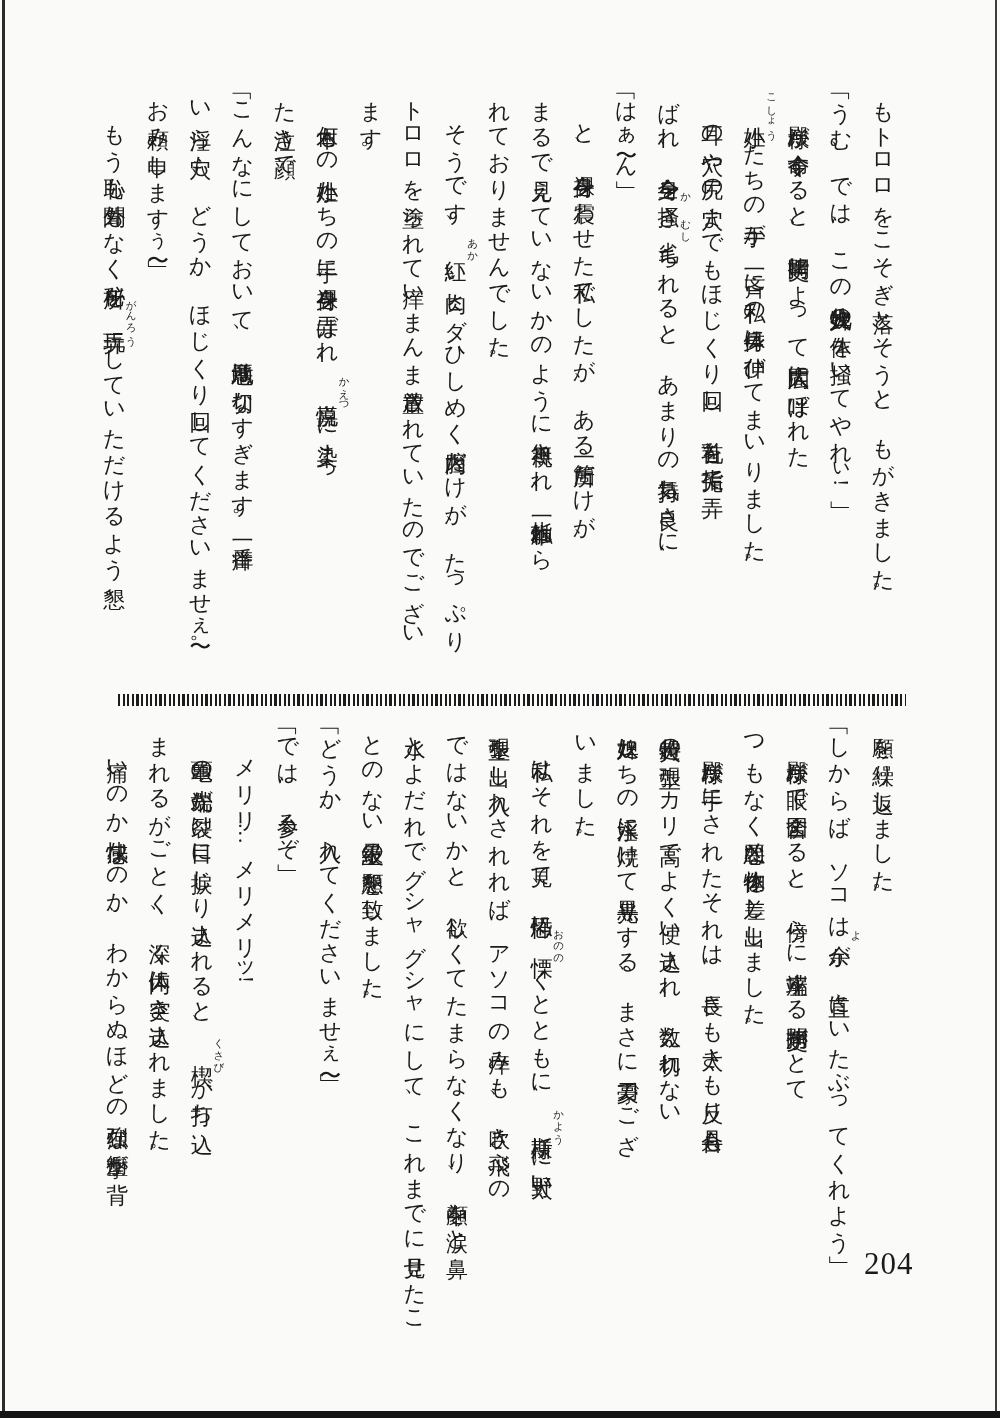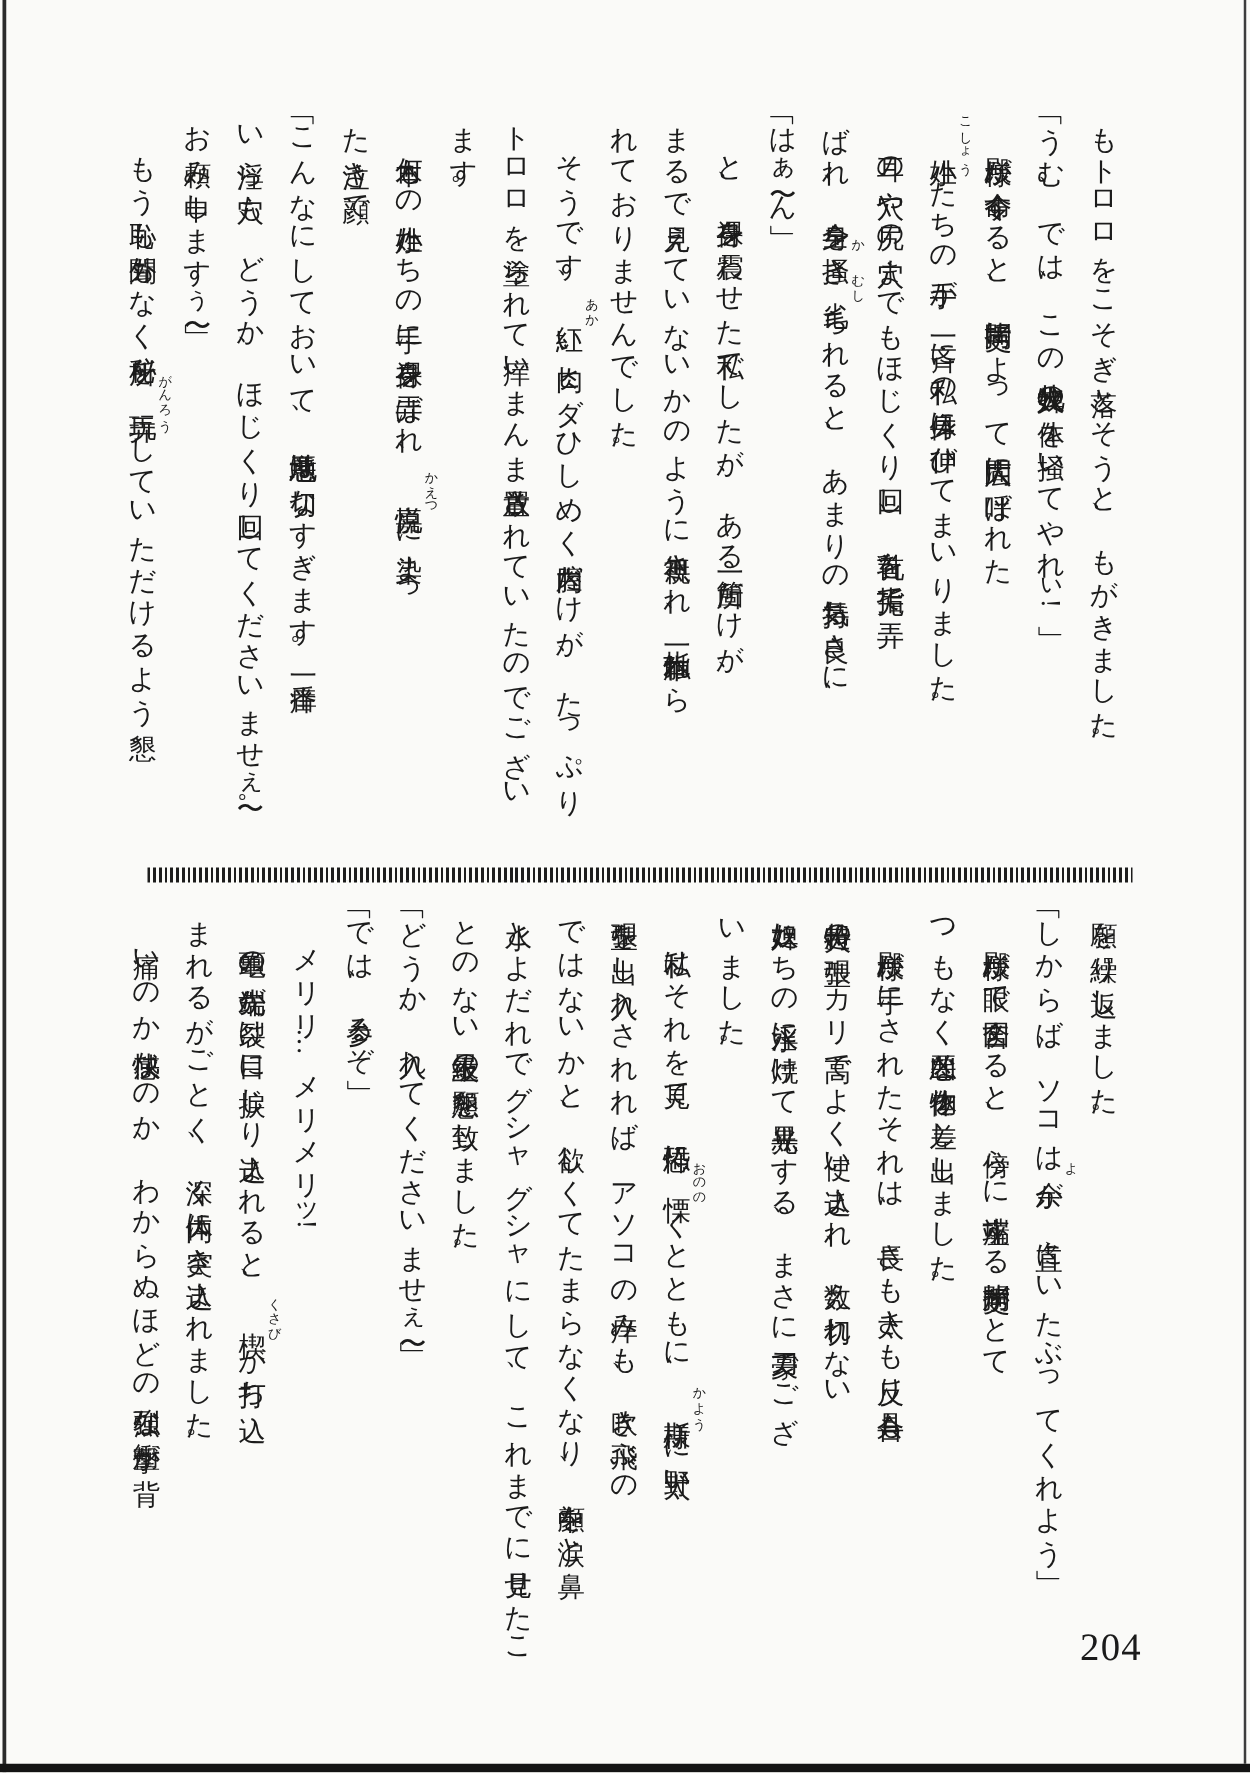--- a/index.html
+++ b/index.html
@@ -56,21 +56,21 @@
   .divider{
     position:absolute;
     top:694px;
     left:118px;
     width:788px;
     height:12px;
     background:repeating-linear-gradient(90deg,#1c1c1c 0 2.2px,transparent 2.2px 4.6px);
   }
   .pagenum{
     position:absolute;
-    top:1300px;
+    top:1246px;
     left:864px;
     font-size:31px;
     letter-spacing:1px;
     color:#1b1b1b;
   }
 </style>
 </head>
 <body>
 
 <div class="page">

